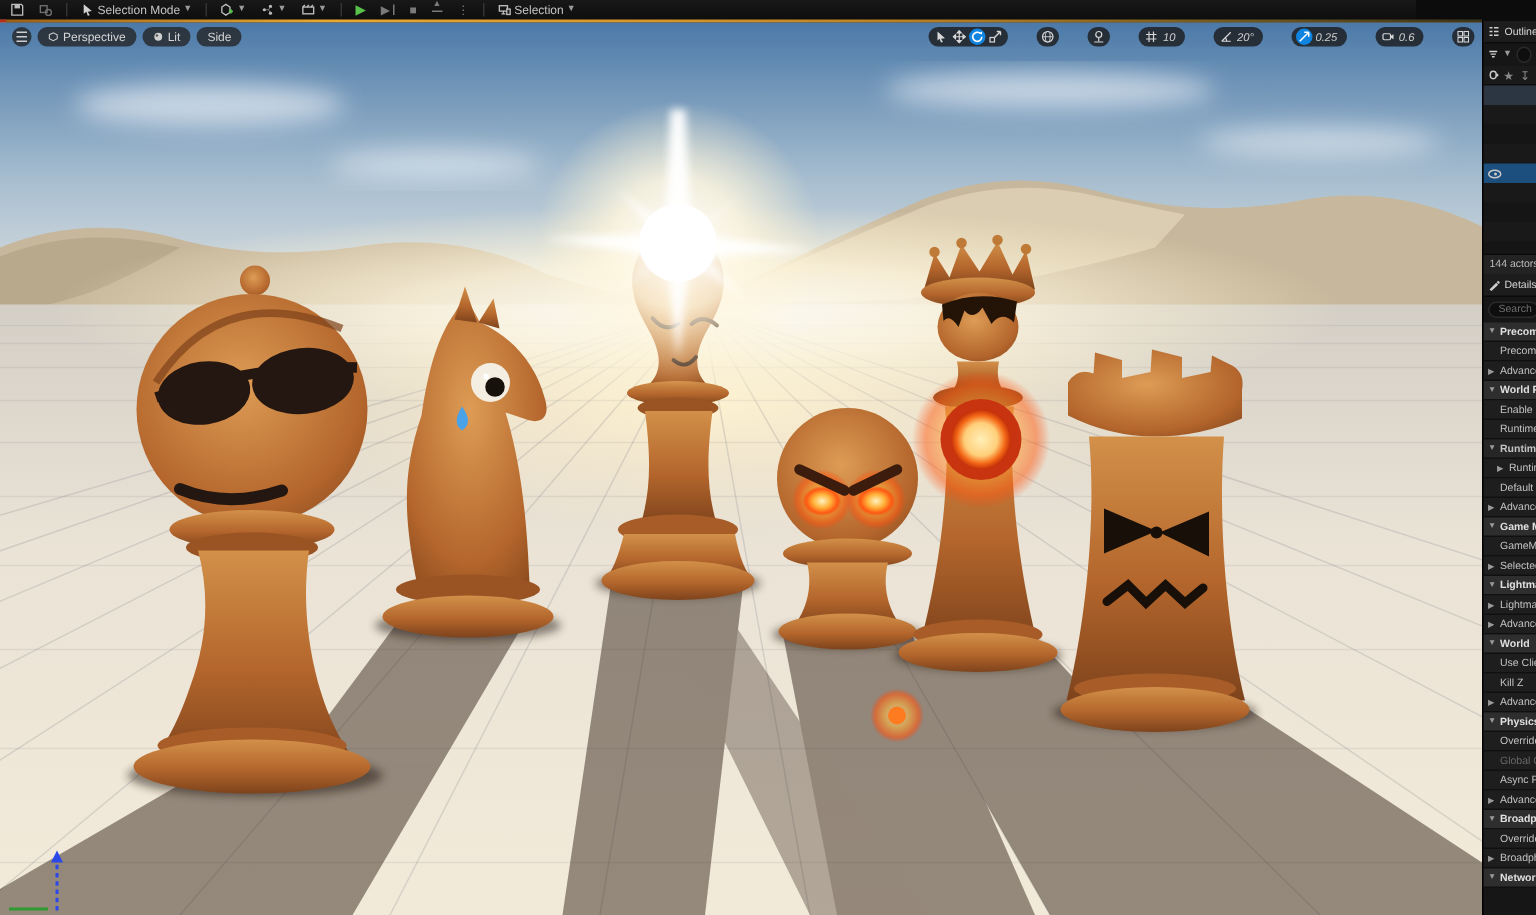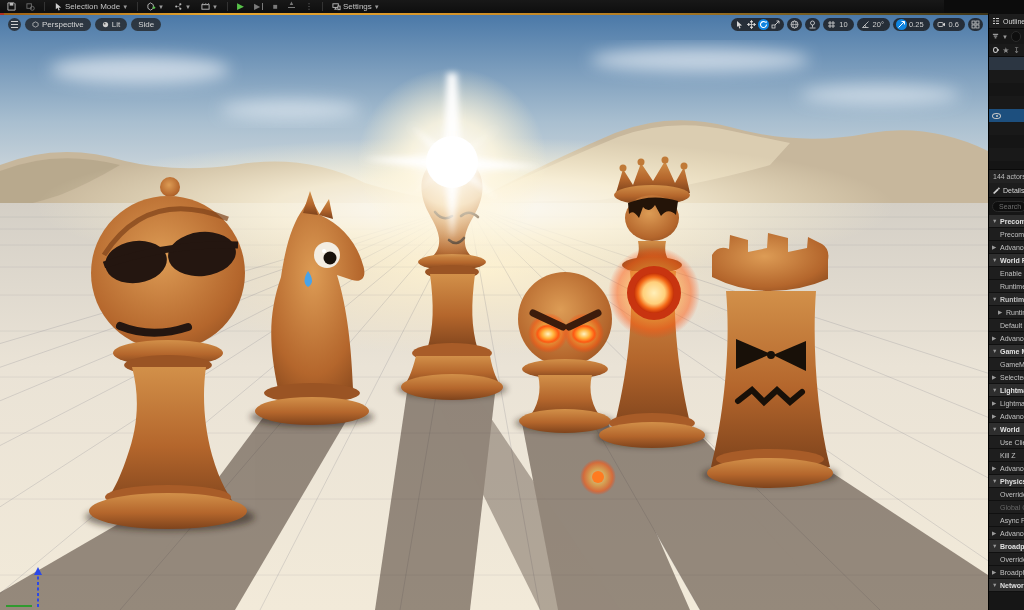--- a/index.html
+++ b/index.html
@@ -26,21 +26,21 @@
   .viewport { position:absolute; left:0; top:15px; width:988px; height:595px; overflow:hidden; background:#888; }
   .viewport svg.scene { position:absolute; left:0; top:0; }
 
   
   .vp-tl { position:absolute; left:8px; top:3px; display:flex; gap:4px; align-items:center; z-index:5; }
   .pill { height:13px; padding:0 7px; border-radius:7px; background:rgba(34,34,36,.78);
     color:#d6d6d6; font-size:8px; display:flex; align-items:center; gap:3px; }
   .pill .mini { width:7px; height:7px; }
   .roundbtn { width:13px; height:13px; border-radius:7px; background:rgba(34,34,36,.78);
     color:#d6d6d6; display:flex; align-items:center; justify-content:center; }
-  .vp-tr { position:absolute; right:5px; top:3px; display:flex; gap:3px; align-items:center; z-index:5; }
+  .vp-tr { position:absolute; right:5px; top:3px; display:flex; gap:19px; align-items:center; z-index:5;font-style:italic; }
   .seg { height:13px; border-radius:7px; background:rgba(28,28,30,.82); display:flex;
     align-items:center; padding:0 3px; gap:1px; color:#cfcfcf; font-size:7.5px; }
   .seg .ibtn { width:11px; height:11px; border-radius:6px; display:flex; align-items:center; justify-content:center; }
   .ibtn.active { background:#0f84e0; }
   .seg .val { padding:0 3px 0 1px; }
   .icon10 { width:9px; height:9px; display:block; }
 
   
   .rpanel { position:absolute; left:988px; top:14px; width:36px; height:596px;
     background:#161616; border-left:1px solid #000; color:#bdbdbd; font-size:7px; overflow:hidden; }
@@ -130,21 +130,21 @@
     <span class="tb-btn dim">■</span>
     <span class="tb-btn dim" style="flex-direction:column;line-height:4px;font-size:6px;">▲<span style="width:7px;height:1px;background:#7a7a7a;display:block"></span></span>
     <span class="tb-btn dim">⋮</span>
     <span class="tb-sep"></span>
     <span class="tb-btn">
       <svg class="tb-ic" viewBox="0 0 10 10">
           <rect x="1" y="2" width="6" height="4" fill="none" stroke="#bdbdbd"></rect>
           <path d="M2.5 8h3M4 6v2" stroke="#bdbdbd"></path>
           <rect x="6.5" y="4.5" width="2.5" height="4" fill="#1a1a1a" stroke="#bdbdbd"></rect>
         </svg>
-      <span>Settings</span>
+      <span>Selection</span>
       <span class="chev">▼</span>
     </span>
   </div>
   <div class="amber-line"></div>
   <div class="red-dot"></div>
 
   <div class="viewport">
     <svg class="scene" width="988" height="595" viewBox="0 0 988 595">
       <defs>
         <linearGradient id="skyG" x1="0" y1="0" x2="0" y2="1">

